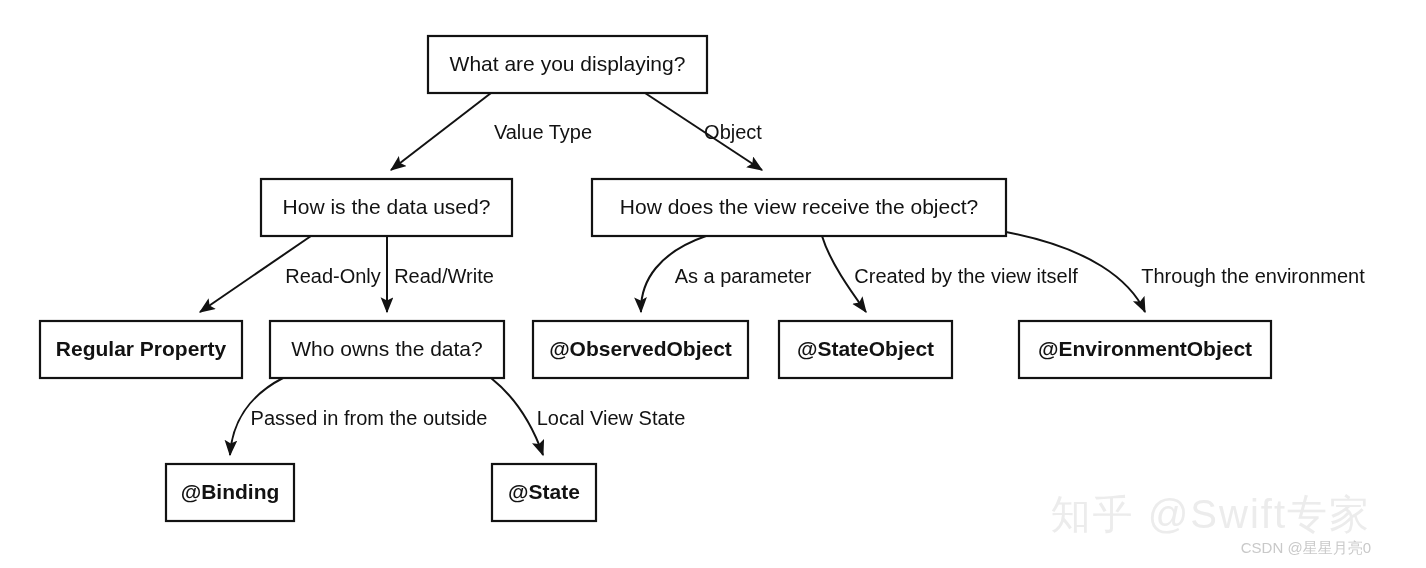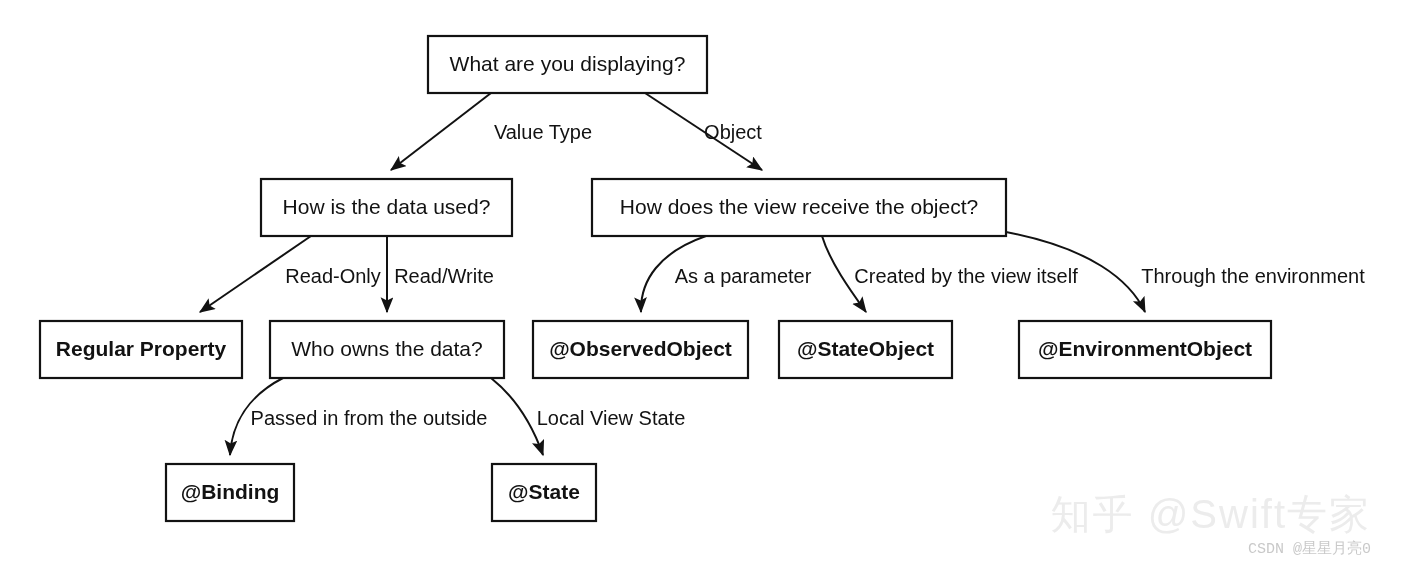--- a/index.html
+++ b/index.html
@@ -64,21 +64,21 @@
     font-size: 40px;
     color: #ececec;
     letter-spacing: 2px;
     white-space: nowrap;
     user-select: none;
   }
   .watermark-sub {
     position: absolute;
     right: 30px;
     top: 539px;
-    font-family: Liberation Mono, monospace;
+    font-family: Liberation Sans, sans-serif;
     font-size: 15px;
     color: #c9c9c9;
     white-space: nowrap;
     user-select: none;
     text-align: center;
   }
 </style>
 </head>
 <body>
 

